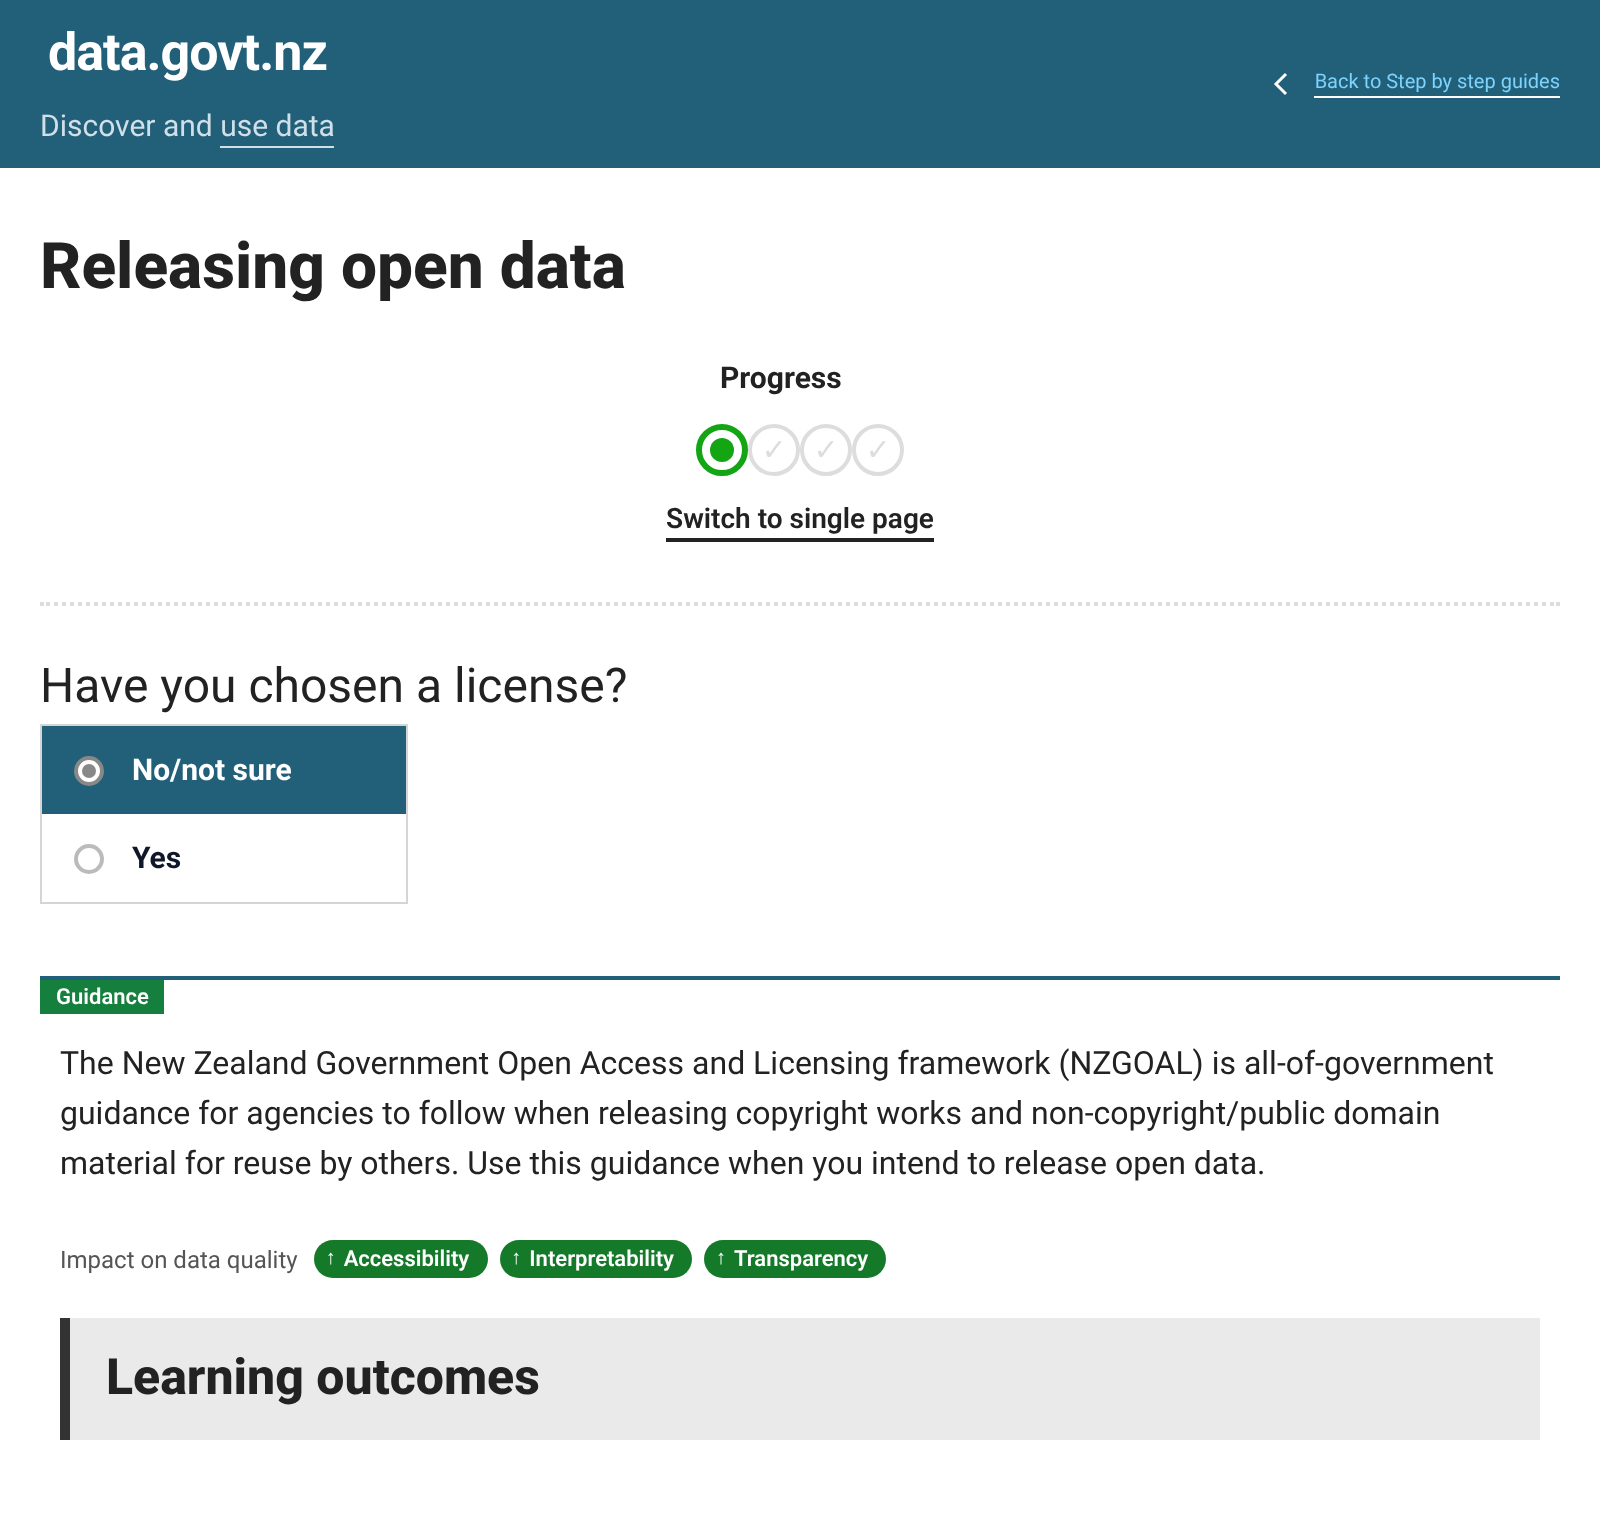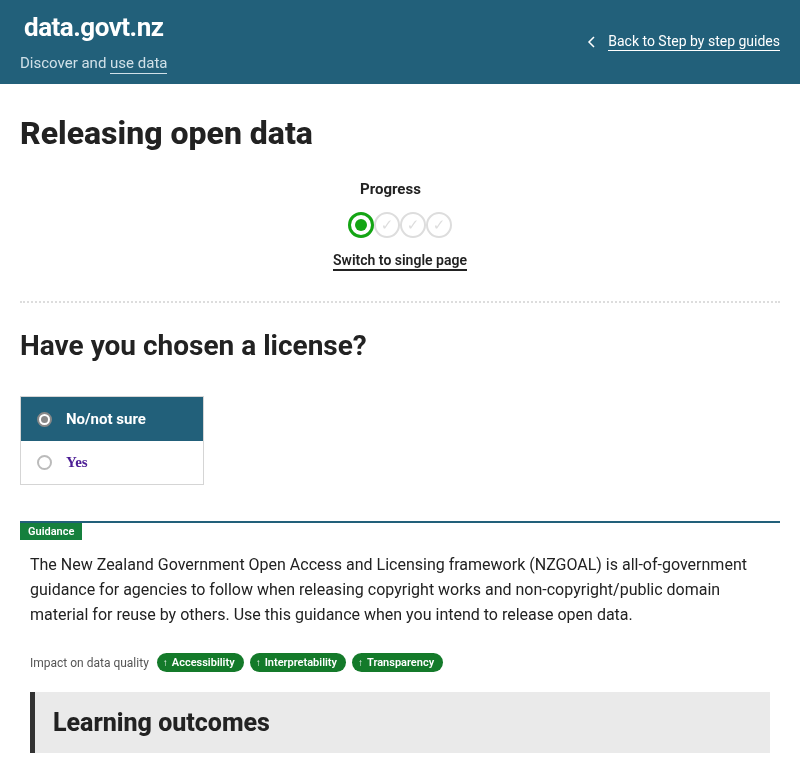--- a/index.html
+++ b/index.html
@@ -3,44 +3,44 @@
 <meta charset="utf-8">
 <style>
 * { margin: 0; padding: 0; box-sizing: border-box; }
 body { font-family: -apple-system, BlinkMacSystemFont, "Segoe UI", Roboto, sans-serif; color: #222; background: #fff; }
 
 .header { background: #22607a; color: #fff; padding: 12px 20px; display: flex; align-items: center; justify-content: space-between; }
 .header-left { display: flex; align-items: center; gap: 12px; flex-direction: column; }
 .site-title { font-size: 26px; font-weight: 700; letter-spacing: -0.5px; }
 .tagline { font-size: 15px; color: #d0e0e8; }
 .tagline .underlined { border-bottom: 1px solid #d0e0e8; padding-bottom: 1px; }
-.back-link { display: flex; align-items: center; gap: 12px; font-size: 14px; color: #ffffff; cursor: pointer; }
+.back-link { display: flex; align-items: center; gap: 12px; font-size: 10px; color: #7dd3fc; cursor: pointer; }
 .back-link span { border-bottom: 1px solid #fff; padding-bottom: 1px; }
 
 .container { padding: 30px 20px; max-width: 800px; }
 .page-title { font-size: 32px; font-weight: 800; margin-bottom: 28px; }
 
 .progress-row { display: flex; align-items: center; gap: 14px; margin-bottom: 30px; flex-direction: column; }
 .progress-label { font-size: 15px; font-weight: 700; width: 80px; }
 .progress-track { flex: 1; display: flex; align-items: center; }
 .step-circle { width: 26px; height: 26px; border-radius: 50%; border: 2px solid #ddd; display: flex; align-items: center; justify-content: center; flex-shrink: 0; background: #fff; }
 .step-circle.active { border: 3px solid #14a514; }
 .step-circle.active .dot { width: 12px; height: 12px; border-radius: 50%; background: #14a514; }
 .step-circle .check { color: #ddd; font-size: 15px; }
 .step-line { flex: 1; height: 2px; background: #e0e0e0; }
 .switch-link { font-size: 14px; font-weight: 600; border-bottom: 2px solid #222; padding-bottom: 1px; cursor: pointer; white-space: nowrap; text-align: center; }
 
 .dotted-divider { border: none; border-top: 2px dotted #ddd; margin-bottom: 26px; }
 
-.question { font-size: 28px; font-weight: 700; margin-bottom: 34px; }
+.question { font-size: 24px; font-weight: 400; margin-bottom: 5px; }
 
 .radio-group { border: 1px solid #d5d5d5; width: 184px; margin-bottom: 36px; }
 .radio-opt { padding: 13px 16px; display: flex; align-items: center; gap: 14px; cursor: pointer; font-size: 15px; font-weight: 700; }
 .radio-opt.selected { background: #22607a; color: #fff; }
-.radio-opt:not(.selected) { background: #fff; color: #4c1d95; font-family: Liberation Serif, serif; }
+.radio-opt:not(.selected) { background: #fff; color: #0f172a; }
 .radio-circle { width: 15px; height: 15px; border-radius: 50%; border: 2px solid #888; flex-shrink: 0; display: flex; align-items: center; justify-content: center; }
 .radio-opt.selected .radio-circle { border-color: #888; background: #fff; }
 .radio-opt.selected .radio-circle .inner { width: 7px; height: 7px; border-radius: 50%; background: #888; }
 .radio-opt:not(.selected) .radio-circle { border-color: #bbb; }
 
 .guidance-section { border-top: 2px solid #22607a; position: relative; padding: 30px 10px 0; }
 .guidance-tag { position: absolute; top: 0; left: 0; background: #15803d; color: #fff; font-size: 11px; font-weight: 600; padding: 2px 8px; }
 .guidance-title { font-size: 30px; font-weight: 800; margin-bottom: 20px; }
 .guidance-body { font-size: 16px; line-height: 1.55; margin-bottom: 26px; }
 

